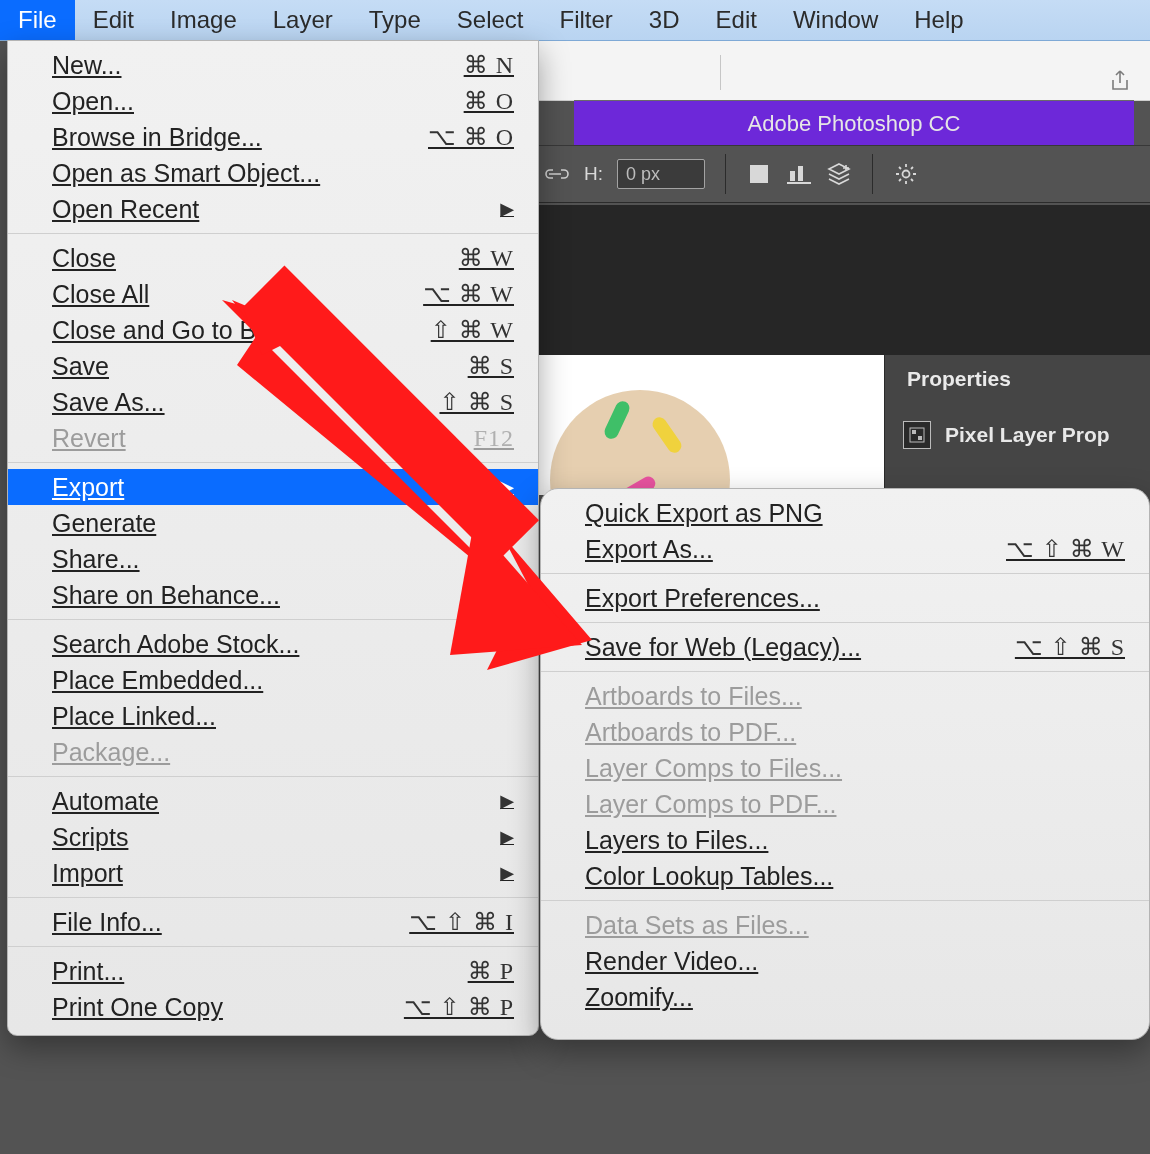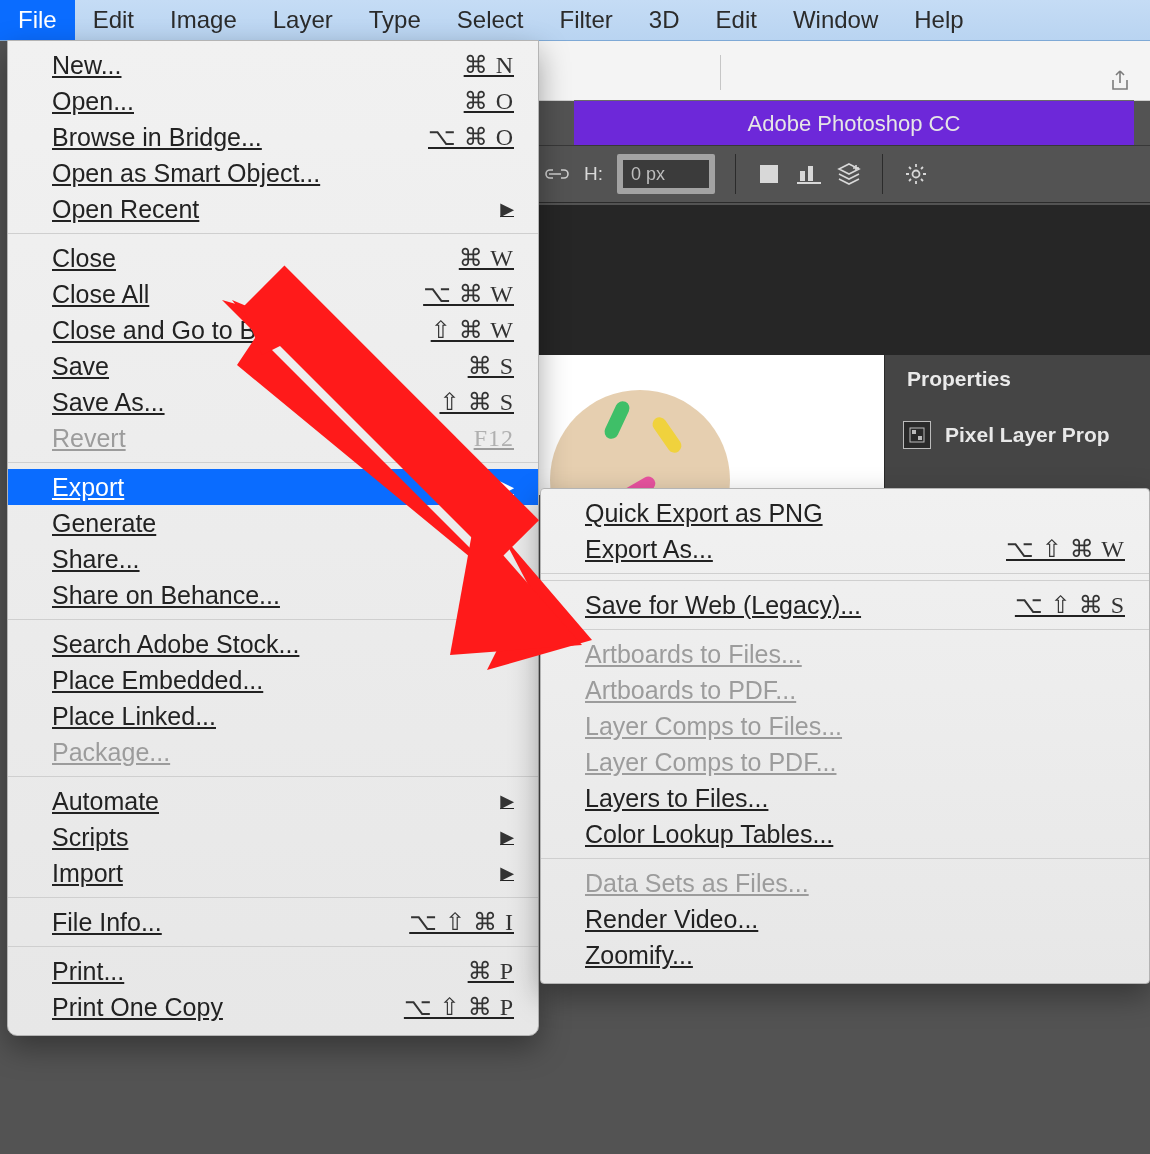--- a/index.html
+++ b/index.html
@@ -24,21 +24,21 @@
     background:#6d28d9;border-top:1px solid #6a6a6a;
     color:#e6e6e6;font-size:22px;text-align:center;line-height:45px;
   }
   .options-bar{
     position:absolute;left:500px;top:145px;width:650px;height:58px;
     background:#535353;border-top:1px solid #383838;border-bottom:1px solid #2b2b2b;
     display:flex;align-items:center;gap:14px;padding-left:10px;box-sizing:border-box;
     color:#ddd;font-size:19px;
   }
   .opt-field{
-    width:70px;height:28px;background:#3b3b3b;border:6px solid #a3a3a3;
+    width:70px;height:28px;background:#3b3b3b;border:1px solid #a3a3a3;
     color:#bdbdbd;font-size:18px;display:flex;align-items:center;padding:0 8px;border-radius:2px;
   }
   .opt-lbl{color:#d9d9d9;}
   .opt-icon{width:26px;height:26px;display:flex;align-items:center;justify-content:center;color:#d2d2d2;}
   .canvas-area{position:absolute;left:500px;top:205px;width:650px;height:175px;background:#262626;}
   .doc-white{
     position:absolute;left:500px;top:355px;width:470px;height:140px;background:#fff;
   }
   .donut{position:absolute;left:550px;top:390px;width:180px;height:180px;border-radius:50%;
          background:#e6cfb0;overflow:hidden;}
@@ -70,21 +70,21 @@
   }
   .dropdown .item.disabled{color:#9c9c9c;}
   .dropdown .item.highlight{background:#0a6cff;color:#fff;}
   .dropdown hr{border:none;border-top:1px solid #cfcfcf;margin:6px 0;}
   .shortcut{font-family:-apple-system;font-size:24px;color:#333;letter-spacing:1px;}
   .item.disabled .shortcut{color:#b0b0b0;}
   .subarrow{font-size:18px;color:#333;}
   .item.highlight .subarrow{color:#fff;}
 
   .file-menu{left:7px;top:40px;width:530px;padding:6px 0 10px;}
-  .export-menu{left:540px;top:488px;width:608px;padding:6px 0 10px;border-radius:4px;}
+  .export-menu{left:540px;top:488px;width:608px;padding:6px 0 24px;border-radius:18px;}
 
   
   .arrow{position:absolute;left:212px;top:300px;pointer-events:none;}
   .arrow svg{overflow:visible;}
 
   
   .pinkish{position:absolute;left:8px;top:520px;width:400px;height:300px;
            background:radial-gradient(circle at 30% 30%, rgba(255,170,200,.3), transparent 70%);
            pointer-events:none;}
 
@@ -338,20 +338,24 @@
       <span>Quick Export as PNG</span>
       <span style="display: flex; align-items: center; gap: 14px;"></span>
     </div>
     <div class="item">
       <span>Export As...</span>
       <span style="display: flex; align-items: center; gap: 14px;">
         <span class="shortcut">⌥ ⇧ ⌘ W</span>
       </span>
     </div>
     <hr>
+    <div class="item">
+      <span>Export Preferences...</span>
+      <span style="display: flex; align-items: center; gap: 14px;"></span>
+    </div>
     <hr>
     <div class="item">
       <span>Save for Web (Legacy)...</span>
       <span style="display: flex; align-items: center; gap: 14px;">
         <span class="shortcut">⌥ ⇧ ⌘ S</span>
       </span>
     </div>
     <hr>
     <div class="item disabled">
       <span>Artboards to Files...</span>

